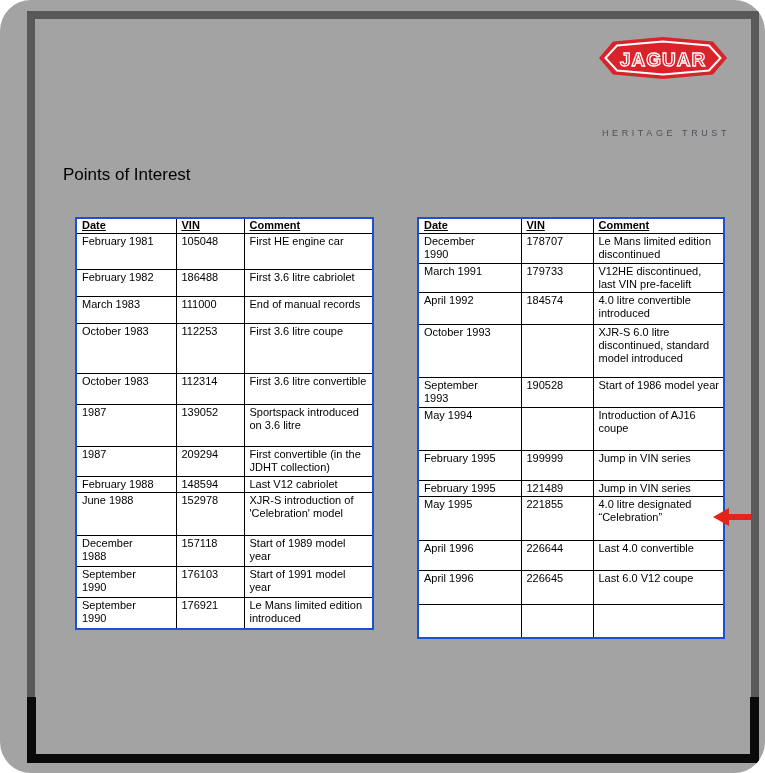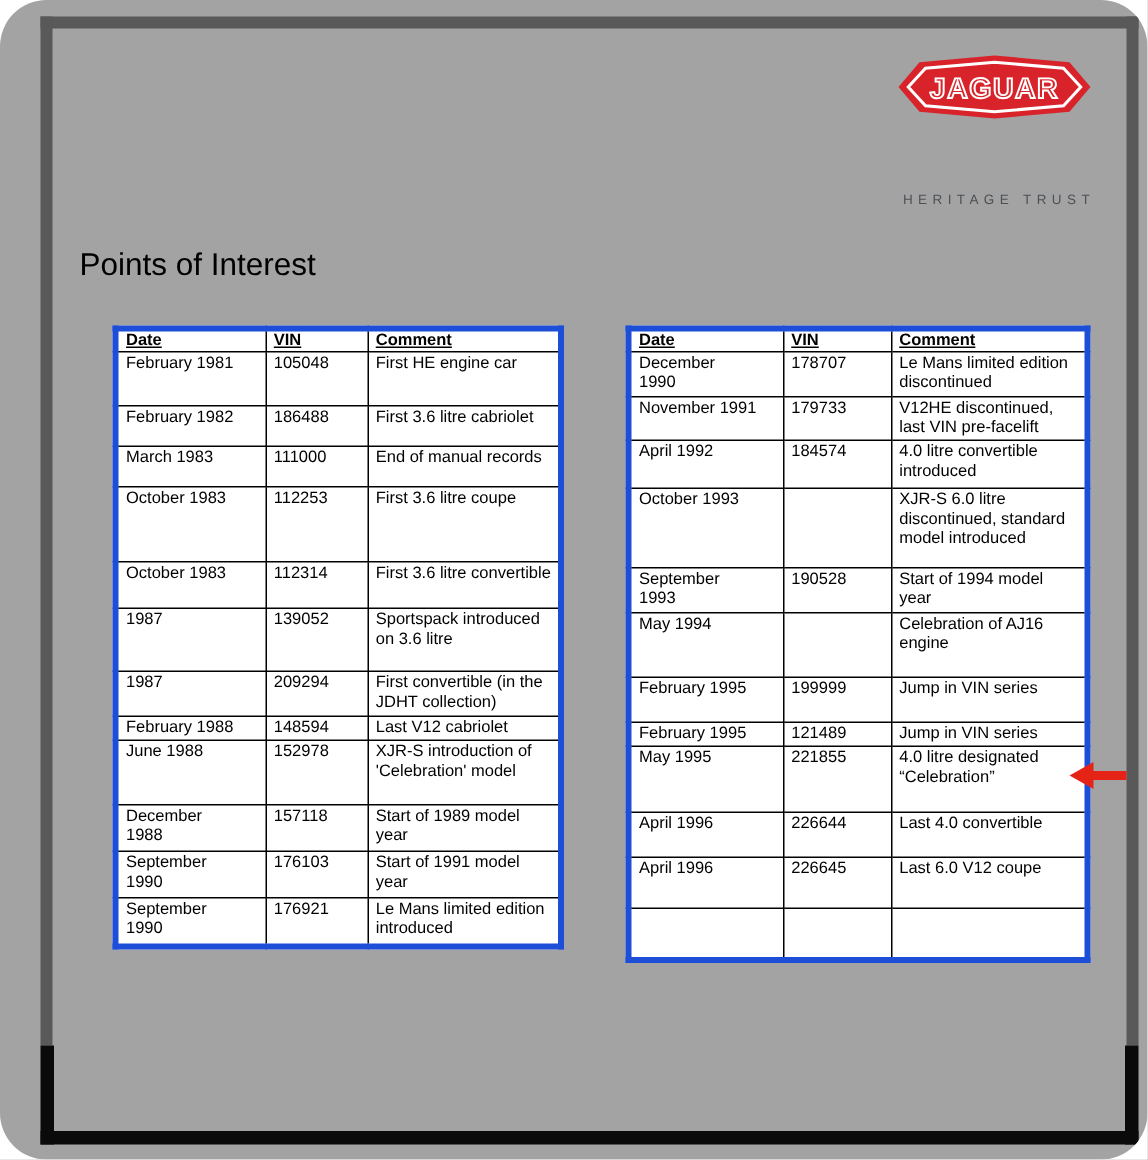--- a/index.html
+++ b/index.html
@@ -12,25 +12,25 @@
   .frame-black{position:absolute;left:27px;top:697px;width:732px;height:66px;
                box-sizing:border-box;border:9px solid #0a0a0a;border-top:none;background:transparent;}
 
   
   .logo{position:absolute;left:598px;top:36px;width:142px;}
   .logo svg{display:block;}
   .logo-subtitle{position:absolute;left:-6px;top:56px;width:148px;text-align:center;
                  font-size:9px;font-weight:normal;letter-spacing:3.6px;color:#4d5156;white-space:nowrap;margin-top:36px;}
 
   
-  .page-title{position:absolute;left:53px;top:165px;font-size:21px;color:#000;}
+  .page-title{position:absolute;left:63px;top:165px;font-size:17px;color:#000;}
 
   
   table{position:absolute;border-collapse:collapse;table-layout:fixed;background:#fff;
-        border:4px solid #1d4ed8;}
+        border:2px solid #1d4ed8;}
   th,td{border:1px solid #000;font-size:11px;line-height:13px;padding:1px 4px 1px 5px;
         vertical-align:top;text-align:left;white-space:pre-line;word-wrap:break-word;}
   th{font-weight:bold;text-decoration:underline;vertical-align:middle;padding-top:0;padding-bottom:0;}
   .t0{left:75px;top:217px;}
   .t1{left:417px;top:217px;}
 
   .t0 tbody tr:nth-child(1){height:15px}
   .t0 tbody tr:nth-child(2){height:36px}
   .t0 tbody tr:nth-child(3){height:27px}
   .t0 tbody tr:nth-child(4){height:27px}
@@ -169,44 +169,44 @@
           <th>VIN</th>
           <th>Comment</th>
         </tr>
         <tr>
           <td>December
 1990</td>
           <td>178707</td>
           <td>Le Mans limited edition discontinued</td>
         </tr>
         <tr>
-          <td>November 1991</td>
+          <td>March 1991</td>
           <td>179733</td>
           <td>V12HE discontinued, last VIN pre-facelift</td>
         </tr>
         <tr>
           <td>April 1992</td>
           <td>184574</td>
           <td>4.0 litre convertible introduced</td>
         </tr>
         <tr>
           <td>October 1993</td>
           <td></td>
           <td>XJR-S 6.0 litre discontinued, standard model introduced</td>
         </tr>
         <tr>
           <td>September
 1993</td>
           <td>190528</td>
-          <td>Start of 1994 model year</td>
+          <td>Start of 1986 model year</td>
         </tr>
         <tr>
           <td>May 1994</td>
           <td></td>
-          <td>Celebration of AJ16 engine</td>
+          <td>Introduction of AJ16 coupe</td>
         </tr>
         <tr>
           <td>February 1995</td>
           <td>199999</td>
           <td>Jump in VIN series</td>
         </tr>
         <tr>
           <td>February 1995</td>
           <td>121489</td>
           <td>Jump in VIN series</td>

